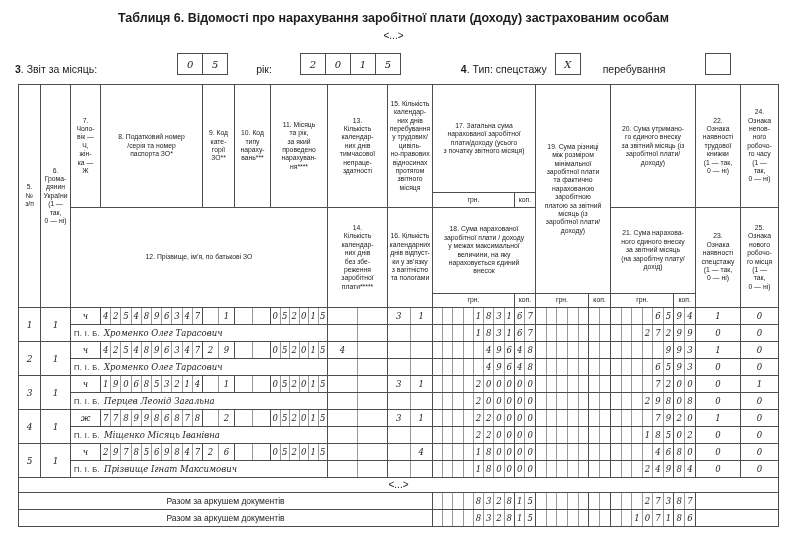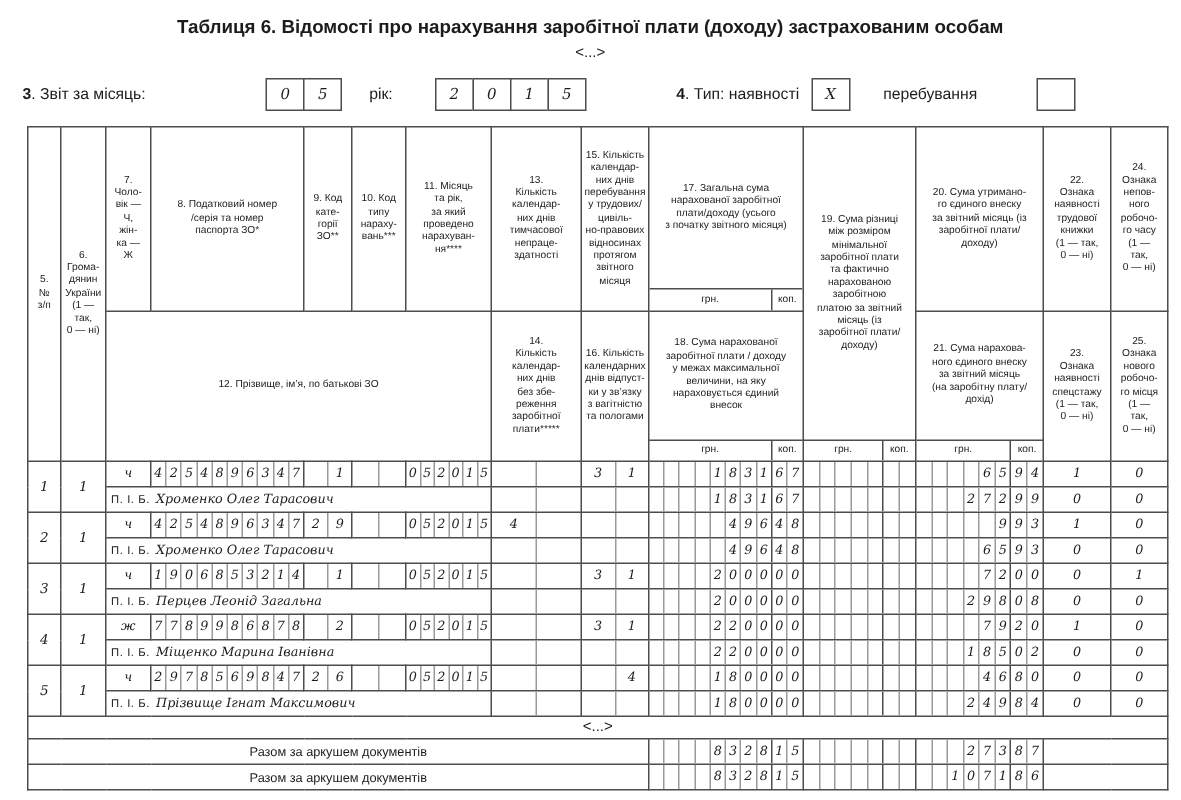--- a/index.html
+++ b/index.html
@@ -1,20 +1,20 @@
 <!DOCTYPE html>
 <html><head>
 <meta charset="utf-8">
 <style>
   html,body{margin:0;padding:0;}
   body{width:787px;height:533px;background:#fff;color:#1c1c1c;
        font-family:"Liberation Sans",sans-serif;overflow:hidden;}
   .title{text-align:center;font-weight:bold;font-size:12.5px;margin-top:11px;}
   .ell-top{text-align:center;font-size:10px;margin-top:5px;color:#222;}
-  .controls{display:flex;align-items:center;margin:10px 0 9px 15px;font-size:10.5px;height:24px;}
+  .controls{display:flex;align-items:flex-end;margin:10px 0 9px 15px;font-size:10.5px;height:24px;}
   .bnum{font-weight:bold;}
   .boxrow{display:flex;}
   .cbox{width:24px;height:20px;border:1px solid #4d4d4d;margin-left:-1px;
         display:flex;align-items:center;justify-content:center;
         font:italic 10px "DejaVu Serif",serif;background:#fff;}
   .boxrow .cbox:first-child{margin-left:0;}
 
   table{border-collapse:collapse;table-layout:fixed;width:760px;margin-left:18px;}
   td{border:1px solid #4d4d4d;padding:0;text-align:center;vertical-align:middle;
      font-size:6.8px;line-height:1.24;overflow:hidden;}
@@ -48,28 +48,28 @@
 
 <div class="title">Таблиця 6. Відомості про нарахування заробітної плати (доходу) застрахованим особам</div>
 <div class="ell-top">&lt;...&gt;</div>
 
 <div class="controls">
   <span><span class="bnum">3</span><span>. Звіт за місяць:</span></span>
   <span class="boxrow" style="margin-left:80px">
       <span class="cbox">0</span>
       <span class="cbox">5</span>
     </span>
-  <span style="margin-left:18px">рік:</span>
+  <span style="margin-left:28px">рік:</span>
   <span class="boxrow" style="margin-left:28px">
       <span class="cbox">2</span>
       <span class="cbox">0</span>
       <span class="cbox">1</span>
       <span class="cbox">5</span>
     </span>
-  <span style="margin-left:60px"><span class="bnum">4</span><span>. Тип: наявності</span></span>
+  <span style="margin-left:60px"><span class="bnum">4</span><span>. Тип: спецстажу</span></span>
   <span class="boxrow" style="margin-left:8px">
       <span class="cbox">X</span>
     </span>
   <span style="margin-left:22px">перебування</span>
   <span class="boxrow" style="margin-left:40px">
       <span class="cbox"></span>
     </span>
 </div>
 
 <table>
@@ -870,21 +870,21 @@
               <span class="bx">2</span>
               <span class="bx">0</span>
             </div>
           </div>
         </td>
     <td class="dv">1</td>
     <td class="dv">0</td>
   </tr>
   <tr class="dr">
     <td colspan="5" class="pib">
-      <span class="lbl">П. І. Б.</span><span class="nm">Міщенко Марина Іванівна</span>
+      <span class="lbl">П. І. Б.</span><span class="nm">Міщенко Місяць Іванівна</span>
     </td>
     <td>
           <div class="bg">
             <span class="bx"></span>
             <span class="bx"></span>
           </div>
         </td>
     <td>
           <div class="bg">
             <span class="bx"></span>

